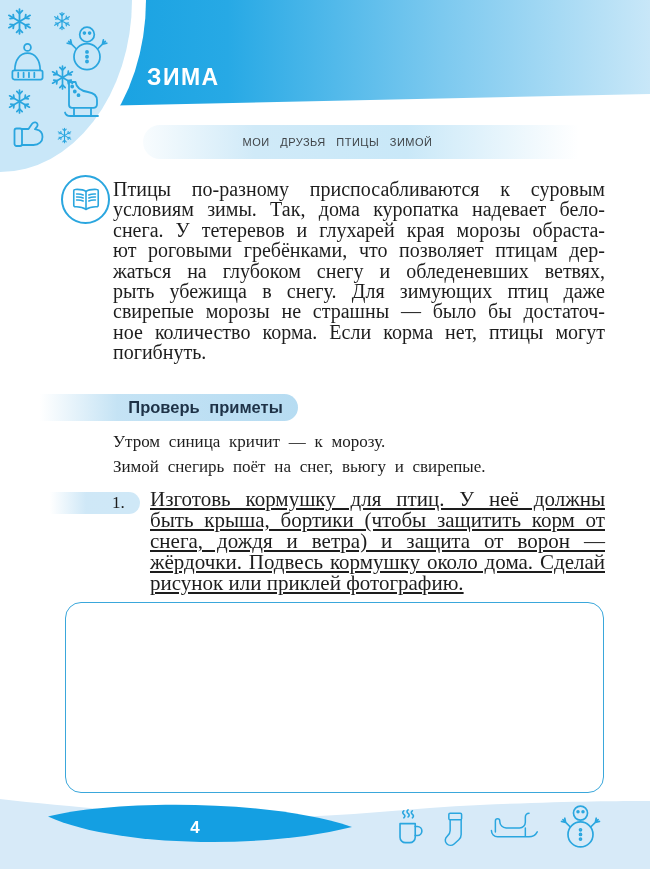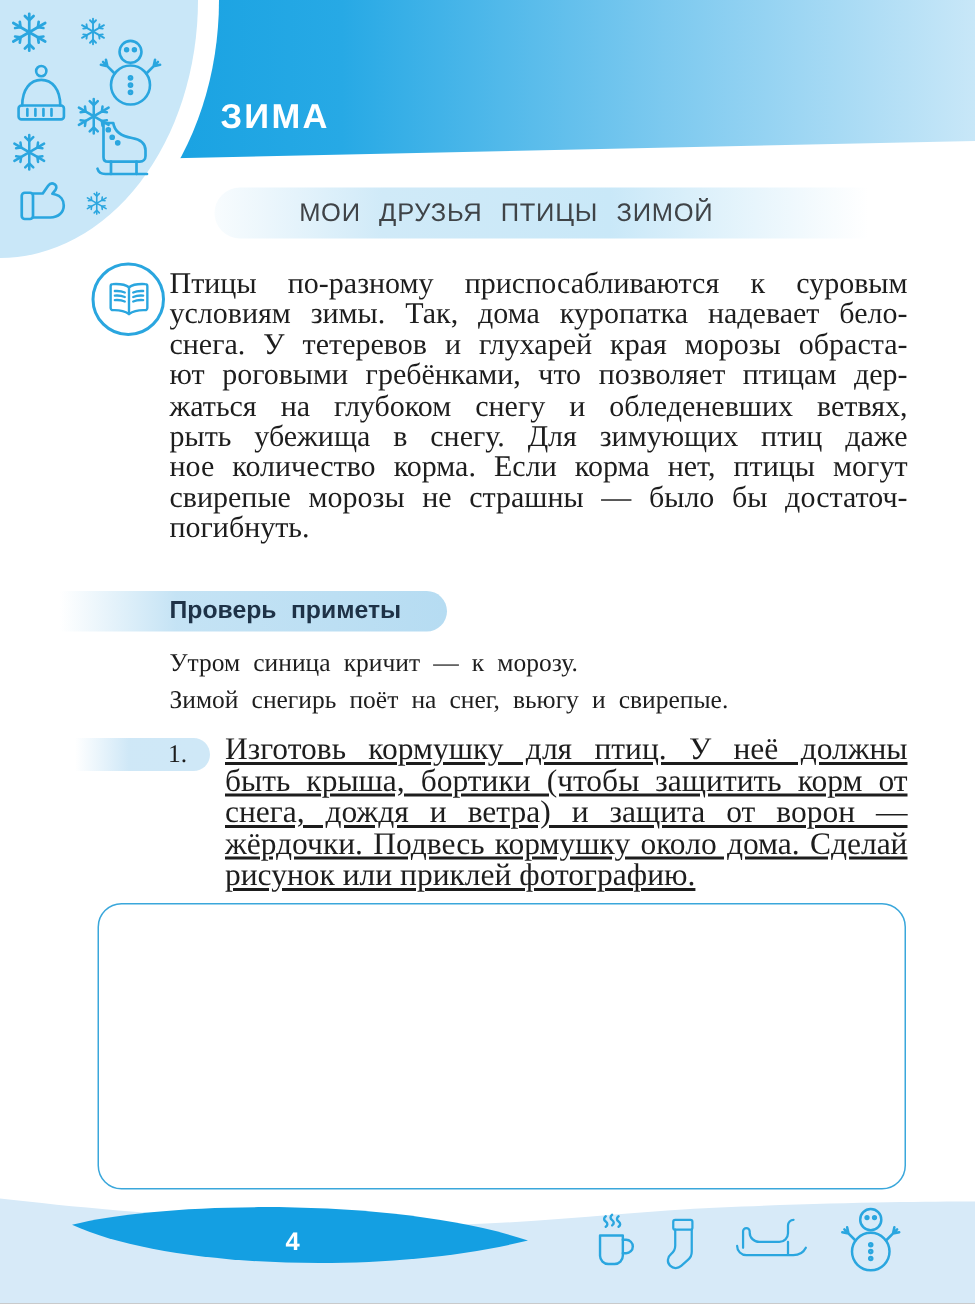--- a/index.html
+++ b/index.html
@@ -16,36 +16,36 @@
 
   
   .ring{position:absolute;left:-146px;top:-186px;width:292px;height:372px;border-radius:50%;background:#fff;}
   .circle{position:absolute;left:-132px;top:-172px;width:264px;height:344px;border-radius:50%;
         background:var(--light-blue,#c9e7f8);}
 
   
   .subbar{position:absolute;left:143px;top:125px;width:507px;height:34px;border-radius:17px 0 0 17px;
         background:linear-gradient(90deg,rgba(208,234,248,0.15) 0%,#d0eaf8 22%,#c9e8f8 52%,rgba(255,255,255,0) 86%);}
   .subbar span{display:block;line-height:34px;text-align:center;padding-right:118px;
-        font-family:"Liberation Sans",sans-serif;font-size:17px;color:#3f4347;
+        font-family:"Liberation Sans",sans-serif;font-size:11px;color:#3f4347;
         letter-spacing:.5px;word-spacing:7px;}
 
   
   .read-circle{position:absolute;left:61px;top:175px;width:49px;height:49px;border-radius:50%;
         border:2.5px solid var(--icon-blue,#2aa6df);background:#fff;box-sizing:border-box;}
 
   
   .intro-text{position:absolute;left:113px;top:179px;width:492px;font-size:20px;}
   .intro-text .jline{line-height:20.4px;}
   .jline{text-align:justify;text-align-last:justify;}
   .jline.last{text-align-last:left;}
 
   
   .signs-pill{position:absolute;left:40px;top:394px;width:258px;height:27px;border-radius:0 14px 14px 0;
-        background:linear-gradient(90deg,rgba(182,220,242,0) 0%,rgba(182,220,242,.8) 30%,var(--pill-fill,#b6dcf2) 100%);}
+        background:linear-gradient(90deg,rgba(182,220,242,0) 0%,rgba(182,220,242,.8) 30%,var(--pill-fill,#b6dcf2) 100%);text-align:center;}
   .signs-pill span{display:block;padding-left:73px;line-height:27px;
         font-family:"Liberation Sans",sans-serif;font-weight:700;font-size:16.5px;
         color:var(--heading-text,#1e3247);word-spacing:5px;}
   .signs-text{position:absolute;left:113px;top:430px;font-size:17px;}
   .signs-text .sline{line-height:24.6px;word-spacing:4.5px;}
 
   
   .task-pill{position:absolute;left:50px;top:492px;width:90px;height:22px;border-radius:0 11px 11px 0;
         background:linear-gradient(90deg,rgba(182,220,242,0) 0%,rgba(195,226,245,.8) 40%,#cfe8f7 100%);}
   .task-pill span{display:block;padding-left:62px;line-height:22px;font-size:17px;}
@@ -191,22 +191,22 @@
       </svg>
   </div>
 
   <div class="intro-text">
       <div class="jline">Птицы по-разному приспосабливаются к суровым</div>
       <div class="jline">условиям зимы. Так, дома куропатка надевает бело-</div>
       <div class="jline">снега. У тетеревов и глухарей края морозы обраста-</div>
       <div class="jline">ют роговыми гребёнками, что позволяет птицам дер-</div>
       <div class="jline">жаться на глубоком снегу и обледеневших ветвях,</div>
       <div class="jline">рыть убежища в снегу. Для зимующих птиц даже</div>
+      <div class="jline">свирепые морозы не страшны — было бы достаточ-</div>
       <div class="jline">ное количество корма. Если корма нет, птицы могут</div>
-      <div class="jline">свирепые морозы не страшны — было бы достаточ-</div>
       <div class="jline last">погибнуть.</div>
     </div>
 
   <div class="signs-pill">
     <span>Проверь приметы</span>
   </div>
   <div class="signs-text">
       <div class="sline">Утром синица кричит — к морозу.</div>
       <div class="sline last">Зимой снегирь поёт на снег, вьюгу и свирепые.</div>
     </div>

